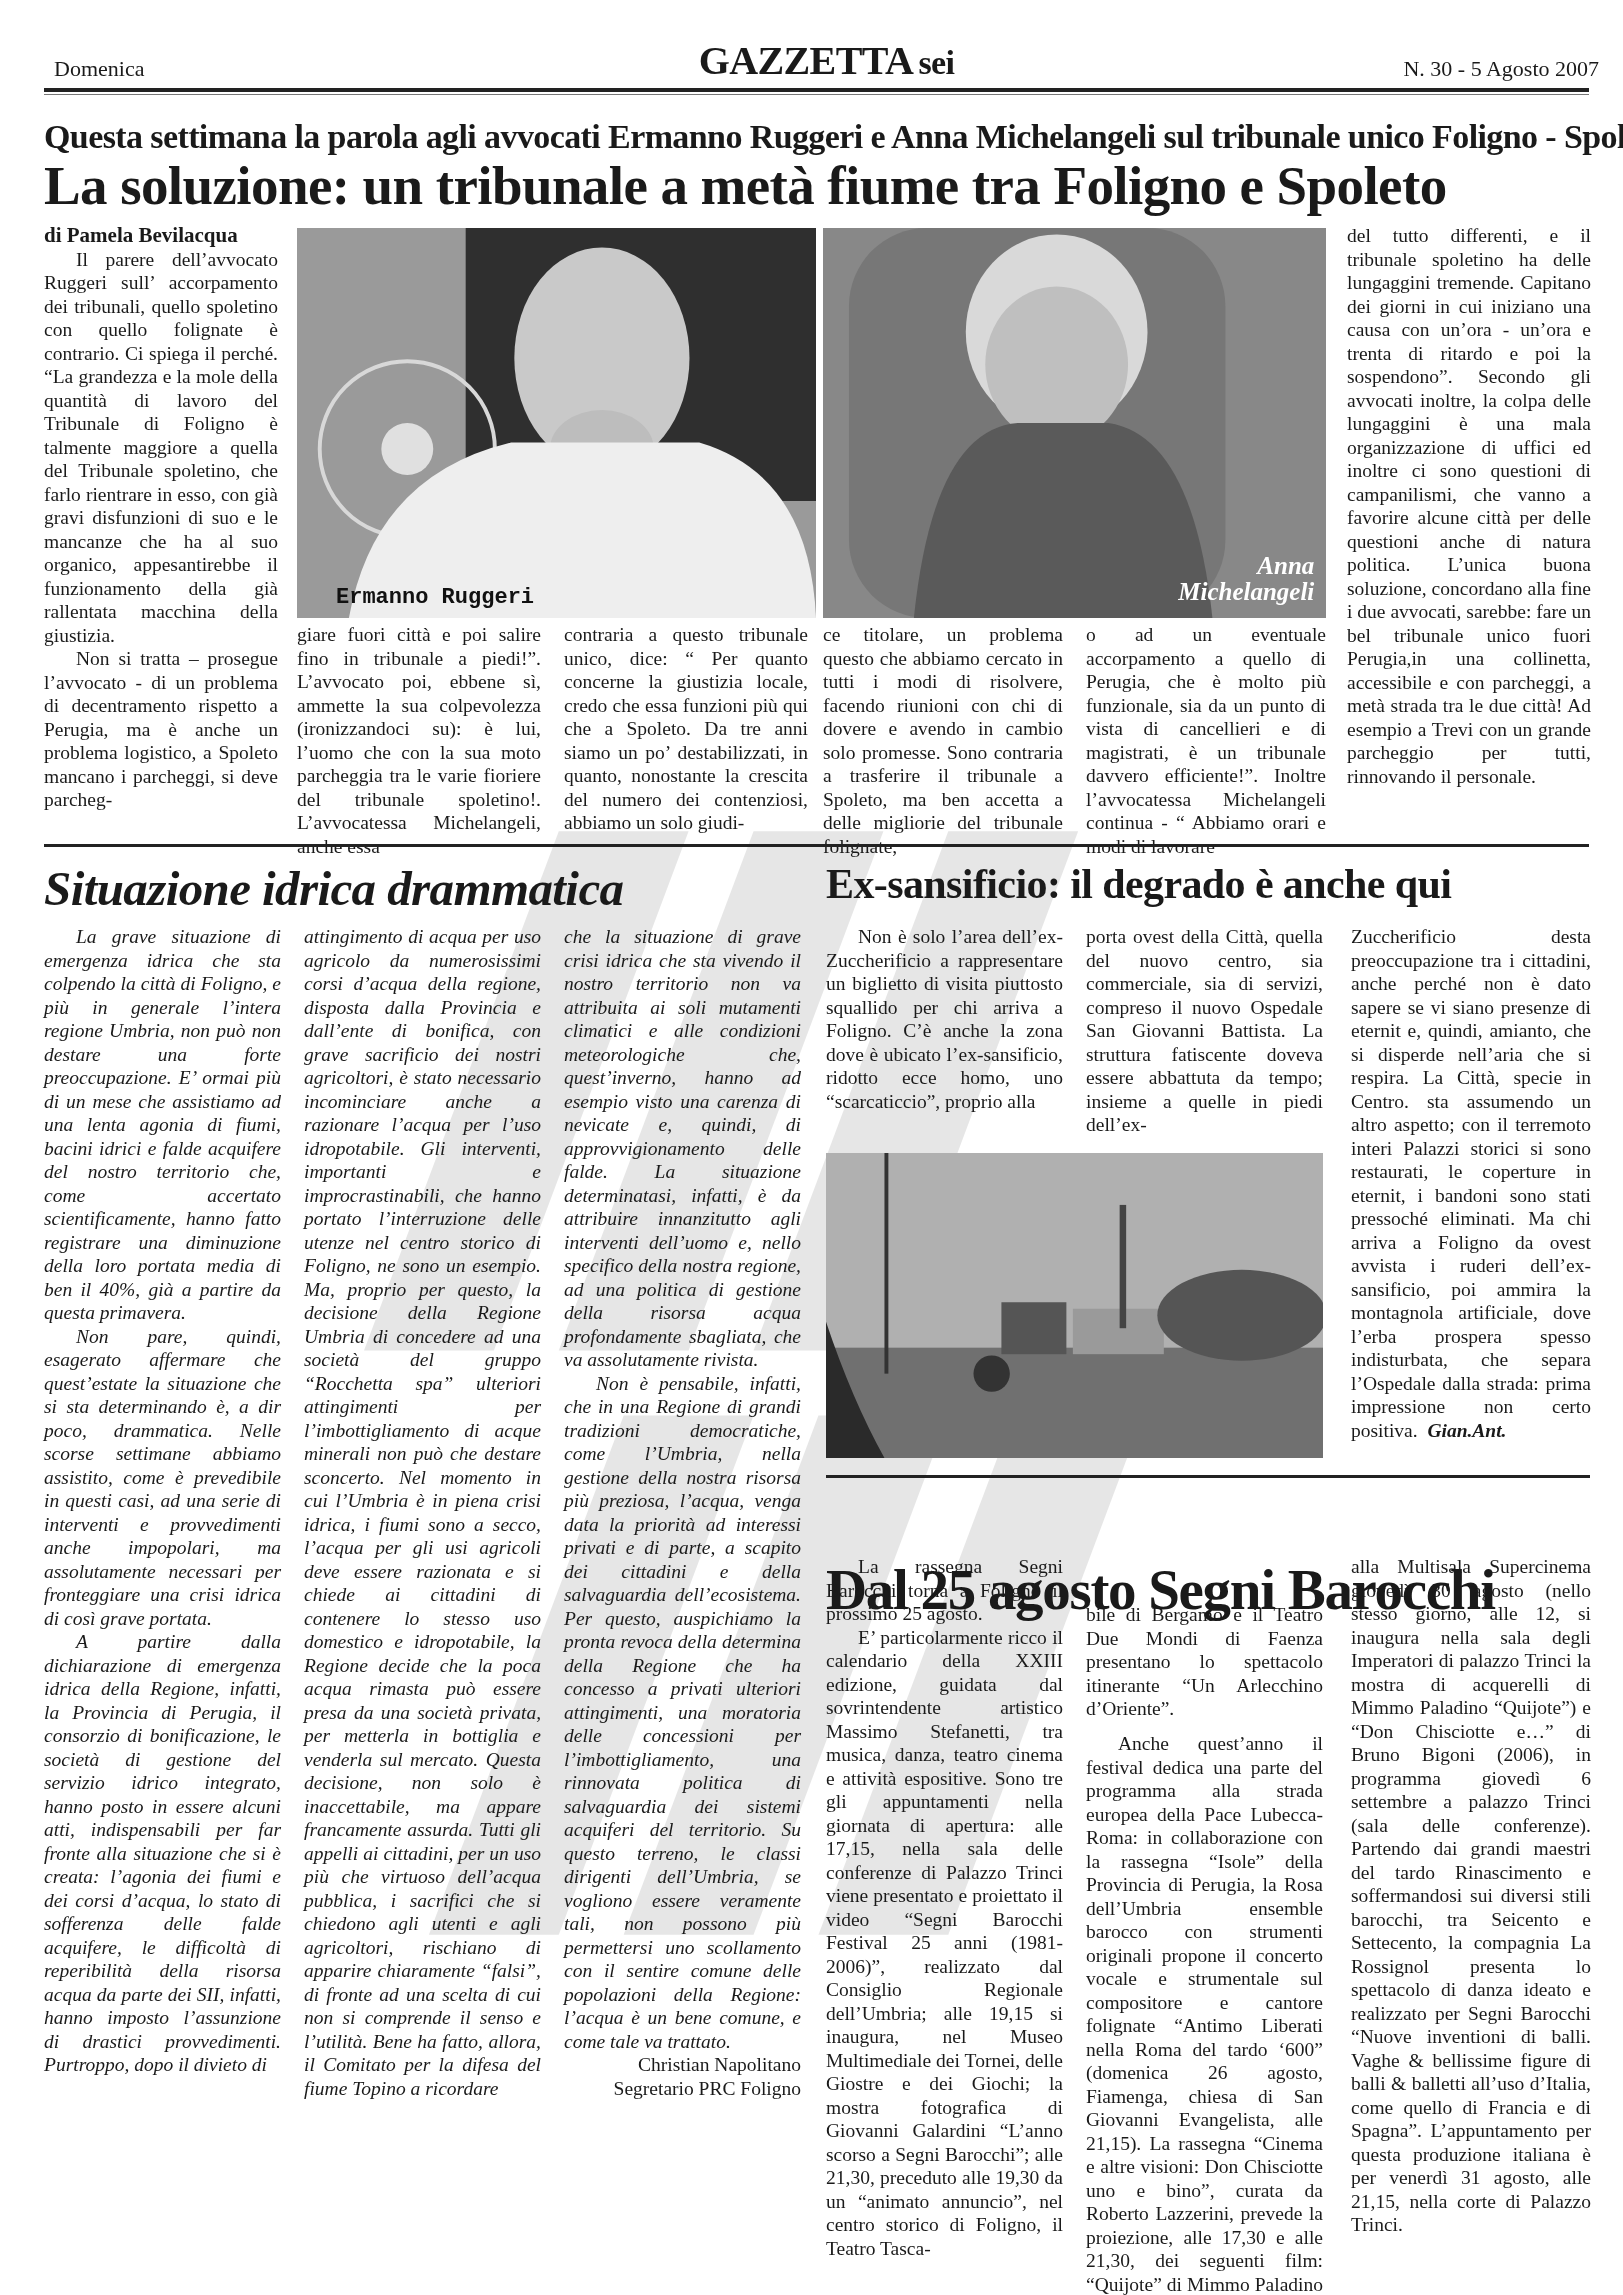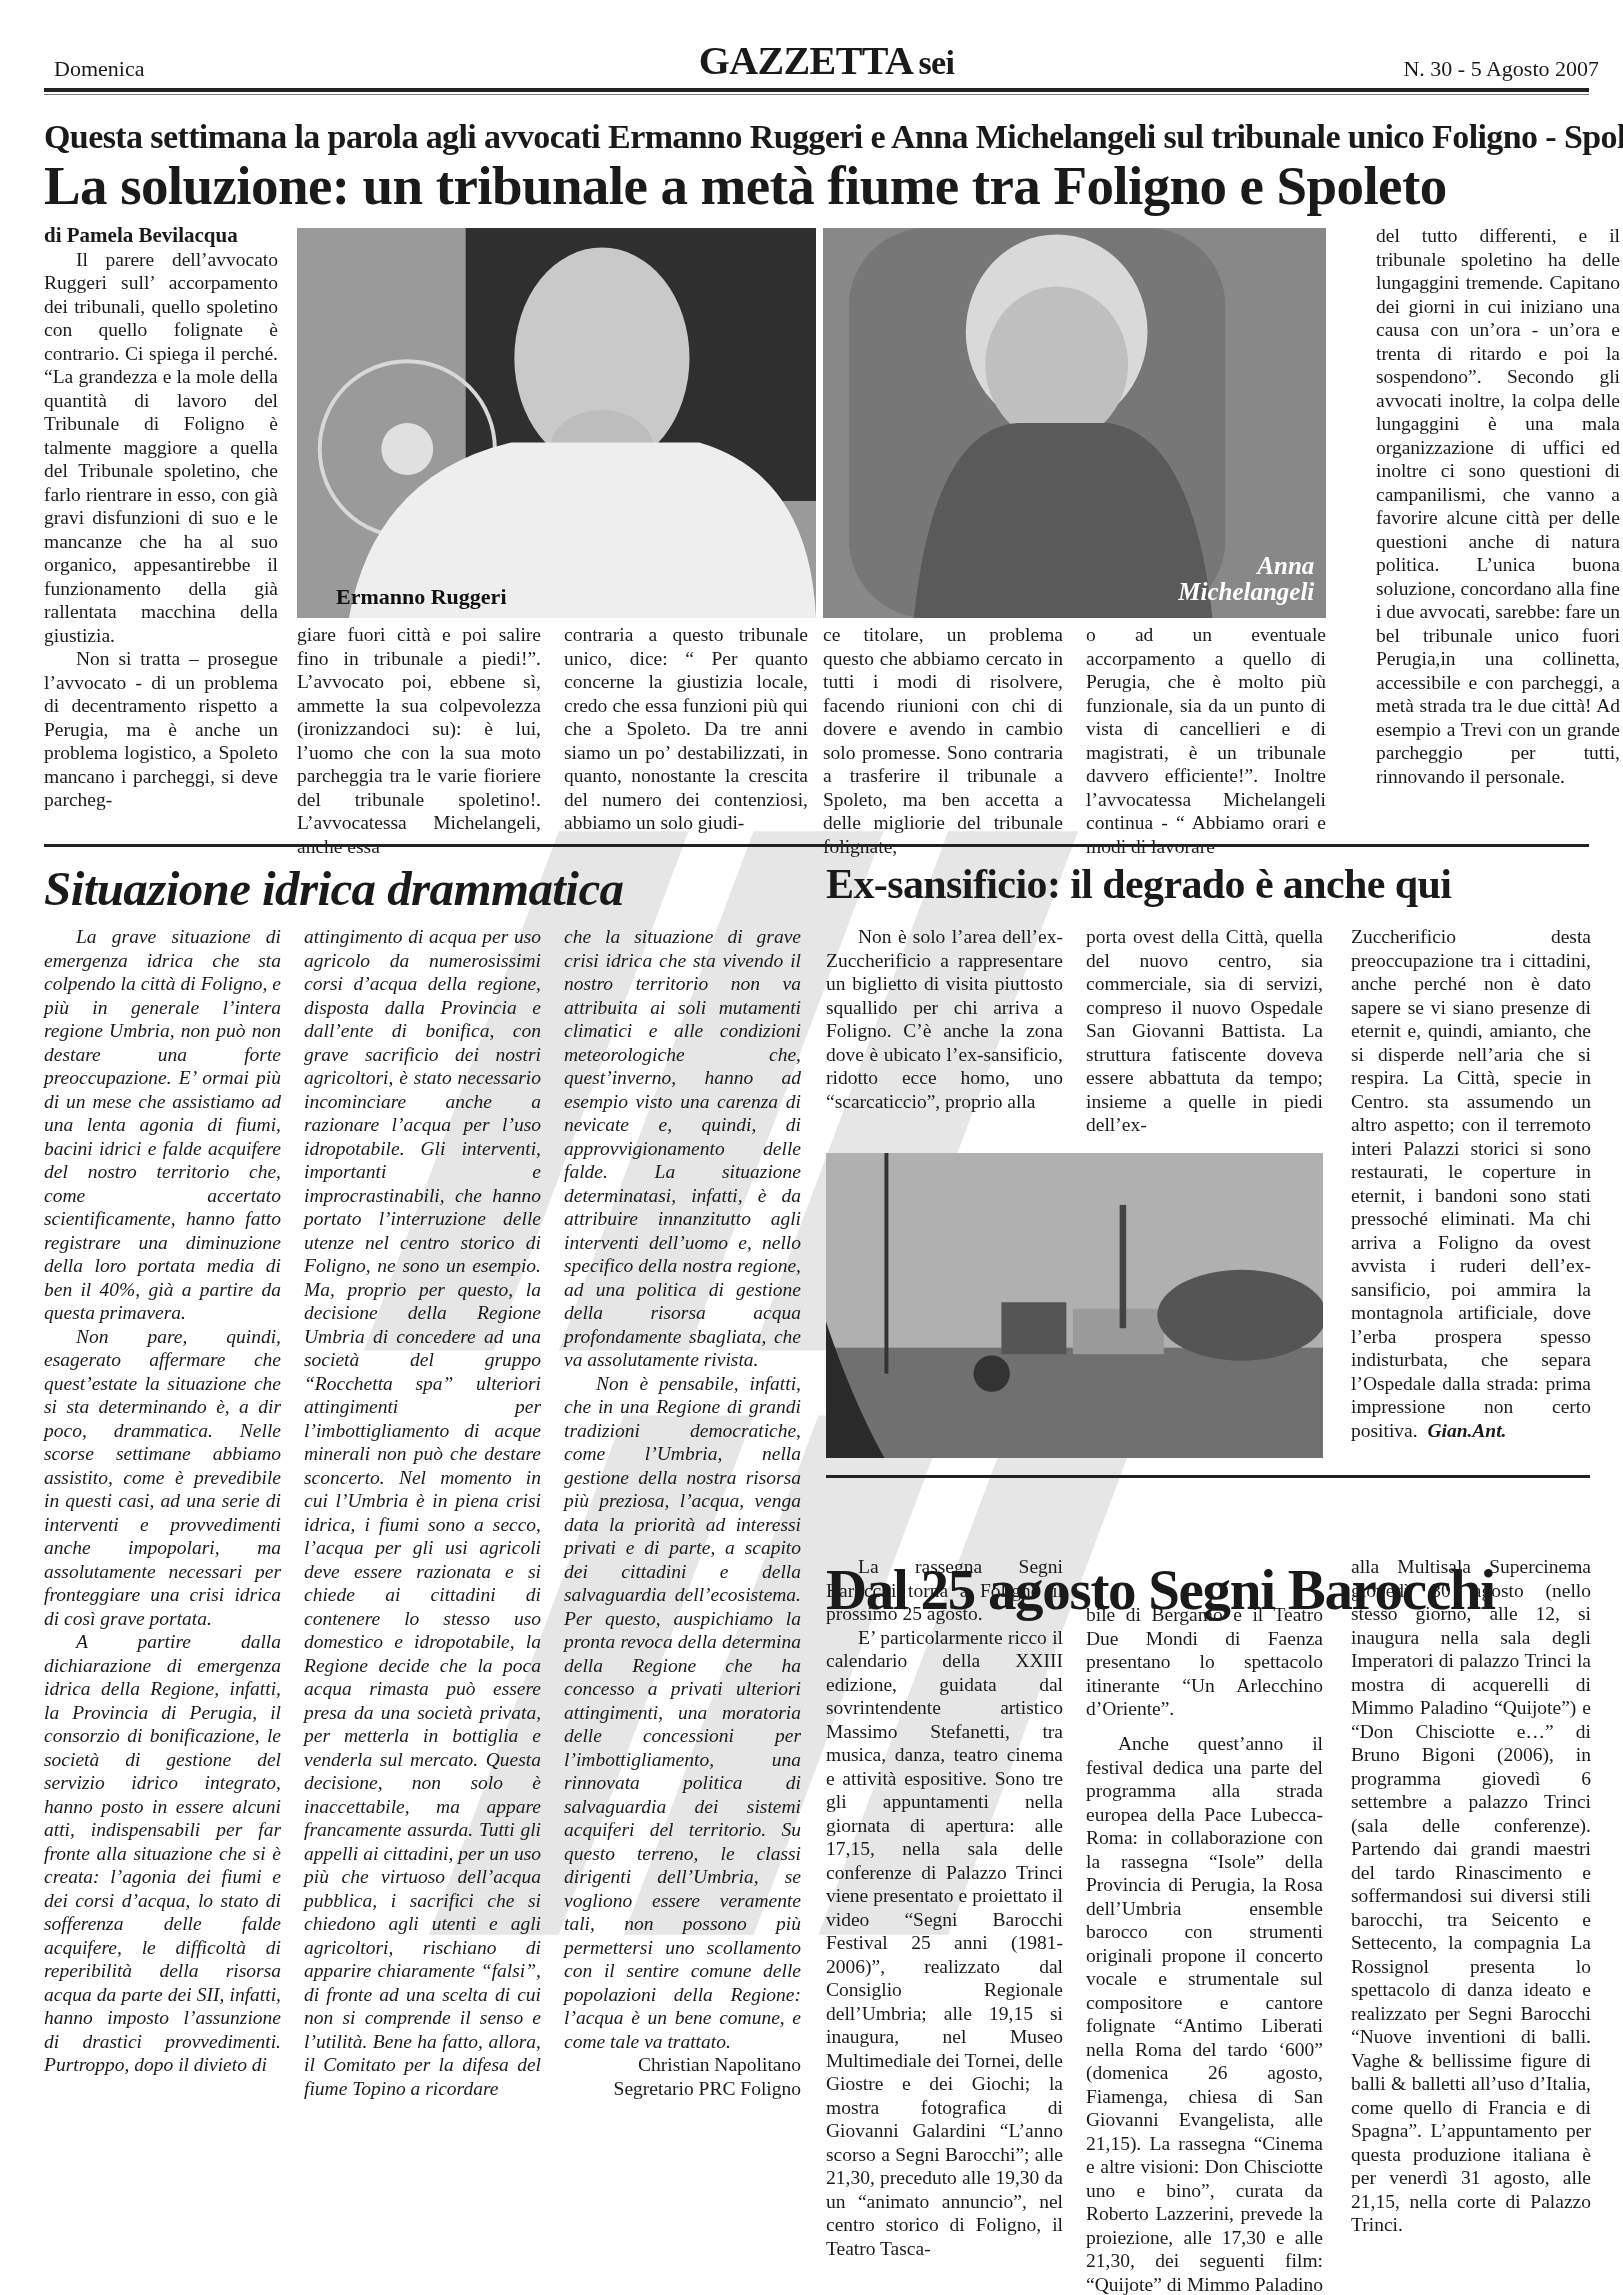--- a/index.html
+++ b/index.html
@@ -76,21 +76,21 @@
 
 <div class="kicker">Questa settimana la parola agli avvocati Ermanno Ruggeri e Anna Michelangeli sul tribunale unico Foligno - Spoleto</div>
 <h1 class="headline">La soluzione: un tribunale a metà fiume tra Foligno e Spoleto</h1>
 
 <div class="col" style="left:44px; top:224px; width:234px;">
   <p class="noind byline">di Pamela Bevilacqua</p>
   <p>Il parere dell’avvocato Ruggeri sull’ accorpamento dei tribunali, quello spoletino con quello folignate è contrario. Ci spiega il perché. “La grandezza e la mole della quantità di lavoro del Tribunale di Foligno è talmente maggiore a quella del Tribunale spoletino, che farlo rientrare in esso, con già gravi disfunzioni di suo e le mancanze che ha al suo organico, appesantirebbe il funzionamento della già rallentata macchina della giustizia.</p>
   <p>Non si tratta – prosegue l’avvocato - di un problema di decentramento rispetto a Perugia, ma è anche un problema logistico, a Spoleto mancano i parcheggi, si deve parcheg-</p>
 </div>
 
-<div class="photo" style="left:297px; top:228px; width:519px; height:390px;">
+<div class="photo" style="left:297px; top:228px; width:519px; height:390px;font-family:Liberation Mono, monospace;">
   <svg viewBox="0 0 800 600" preserveAspectRatio="none">
     <rect width="800" height="600" fill="#9a9a9a"></rect>
     <rect x="260" y="0" width="540" height="420" fill="#2f2f2f"></rect>
     <circle cx="170" cy="340" r="135" fill="none" stroke="#d8d8d8" stroke-width="6"></circle>
     <circle cx="170" cy="340" r="40" fill="#e0e0e0"></circle>
     <ellipse cx="470" cy="200" rx="135" ry="170" fill="#c9c9c9"></ellipse>
     <ellipse cx="470" cy="340" rx="80" ry="60" fill="#bdbdbd"></ellipse>
     <path d="M80 600 Q120 380 330 330 L620 330 Q790 380 800 600 Z" fill="#eeeeee"></path>
   </svg>
   <div class="caption-ruggeri">Ermanno Ruggeri</div>
@@ -116,21 +116,21 @@
     <div>Michelangeli</div>
   </div>
 </div>
 
 <div class="col" style="left:823px; top:623px; width:240px;">
   <p class="noind">ce titolare, un problema questo che abbiamo cercato in tutti i modi di risolvere, facendo riunioni con chi di dovere e avendo in cambio solo promesse. Sono contraria a trasferire il tribunale a Spoleto, ma ben accetta a delle migliorie del tribunale folignate,</p>
 </div>
 <div class="col" style="left:1086px; top:623px; width:240px;">
   <p class="noind">o ad un eventuale accorpamento a quello di Perugia, che è molto più funzionale, sia da un punto di vista di cancellieri e di magistrati, è un tribunale davvero efficiente!”. Inoltre l’avvocatessa Michelangeli continua - “ Abbiamo orari e modi di lavorare</p>
 </div>
-<div class="col" style="left:1347px; top:224px; width:244px;margin-left:29px;">
+<div class="col" style="left:1347px; top:224px; width:244px;">
   <p class="noind">del tutto differenti, e il tribunale spoletino ha delle lungaggini tremende. Capitano dei giorni in cui iniziano una causa con un’ora - un’ora e trenta di ritardo e poi la sospendono”. Secondo gli avvocati inoltre, la colpa delle lungaggini è una mala organizzazione di uffici ed inoltre ci sono questioni di campanilismi, che vanno a favorire alcune città per delle questioni anche di natura politica. L’unica buona soluzione, concordano alla fine i due avvocati, sarebbe: fare un bel tribunale unico fuori Perugia,in una collinetta, accessibile e con parcheggi, a metà strada tra le due città! Ad esempio a Trevi con un grande parcheggio per tutti, rinnovando il personale.</p>
 </div>
 
 <div class="section-rule" style="left:44px; top:844px; width:1545px;"></div>
 
 <h2 class="head-idrica">Situazione idrica drammatica</h2>
 
 <div class="col italic" style="left:44px; top:925px; width:237px;">
   <p>La grave situazione di emergenza idrica che sta colpendo la città di Foligno, e più in generale l’intera regione Umbria, non può non destare una forte preoccupazione. E’ ormai più di un mese che assistiamo ad una lenta agonia di fiumi, bacini idrici e falde acquifere del nostro territorio che, come accertato scientificamente, hanno fatto registrare una diminuzione della loro portata media di ben il 40%, già a partire da questa primavera.</p>
   <p>Non pare, quindi, esagerato affermare che quest’estate la situazione che si sta determinando è, a dir poco, drammatica. Nelle scorse settimane abbiamo assistito, come è prevedibile in questi casi, ad una serie di interventi e provvedimenti anche impopolari, ma assolutamente necessari per fronteggiare una crisi idrica di così grave portata.</p>

